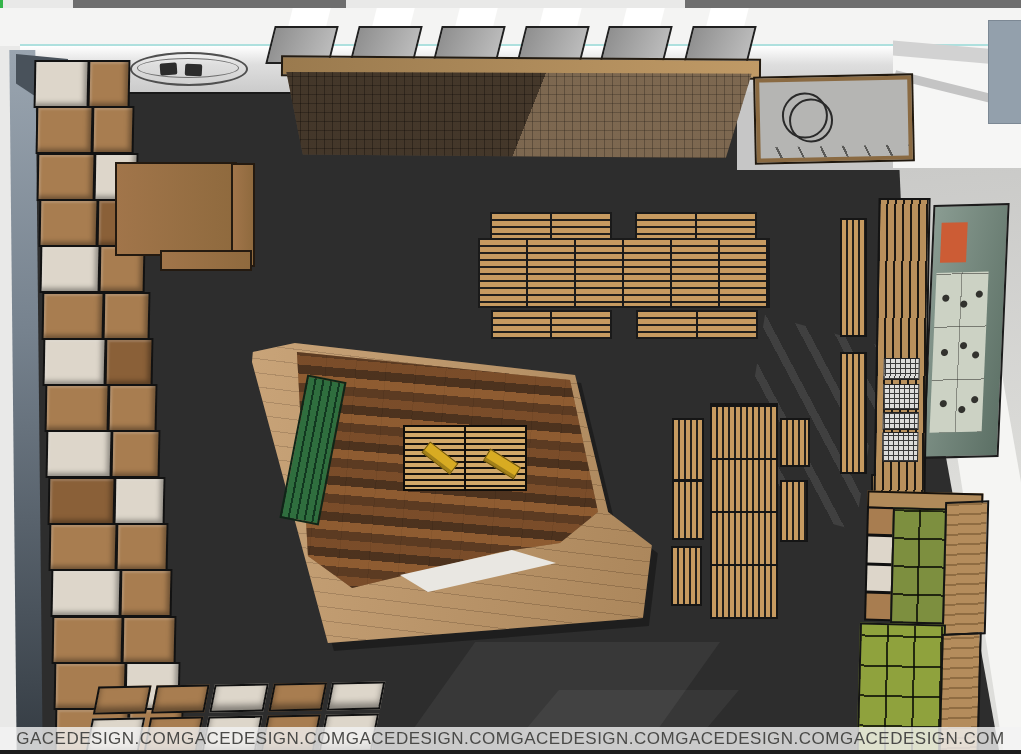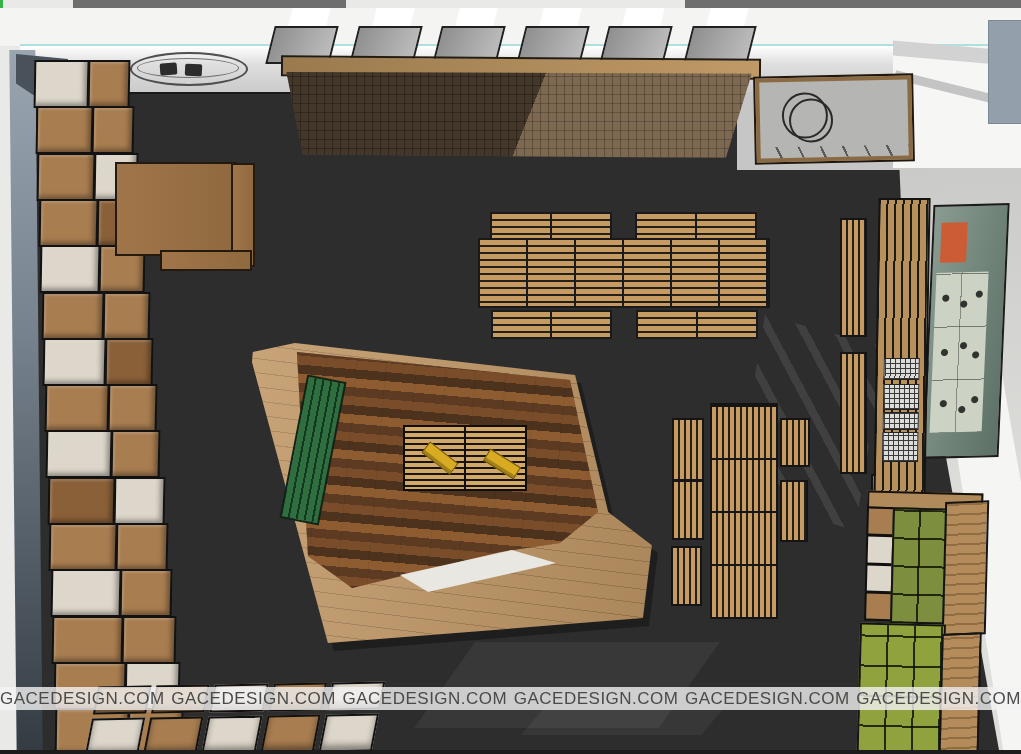--- a/index.html
+++ b/index.html
@@ -176,22 +176,22 @@
   .yellow-1{left:184px;top:118px;transform:rotate(38deg);}
   .yellow-2{left:246px;top:124px;transform:rotate(32deg);}
 
   
   .desk-part{background:linear-gradient(90deg,#a1754a,#8f6a3e);border:2px solid #241a10;}
   .desk-main{left:115px;top:162px;width:118px;height:90px;}
   .desk-side{left:231px;top:163px;width:20px;height:100px;}
   .desk-low{left:160px;top:250px;width:88px;height:17px;}
 
   
-  .watermark-bar{left:0;top:687px;width:1021px;height:23px;background:rgba(243,243,242,.8);
-     display:flex;justify-content:space-between;align-items:center;
+  .watermark-bar{left:0;top:727px;width:1021px;height:23px;background:rgba(243,243,242,.8);
+     display:flex;justify-content:center;align-items:center;
      font-size:17px;color:#4a4a48;letter-spacing:.5px;}
   .bottom-strip{left:0;top:750px;width:1021px;height:4px;background:#1c1c1c;}
 </style>
 </head>
 <body>
 
 <div class="scene">
 
   <div class="abs top-strip" style="left:73px;width:273px;"></div>
   <div class="abs top-strip" style="left:685px;width:336px;"></div>

